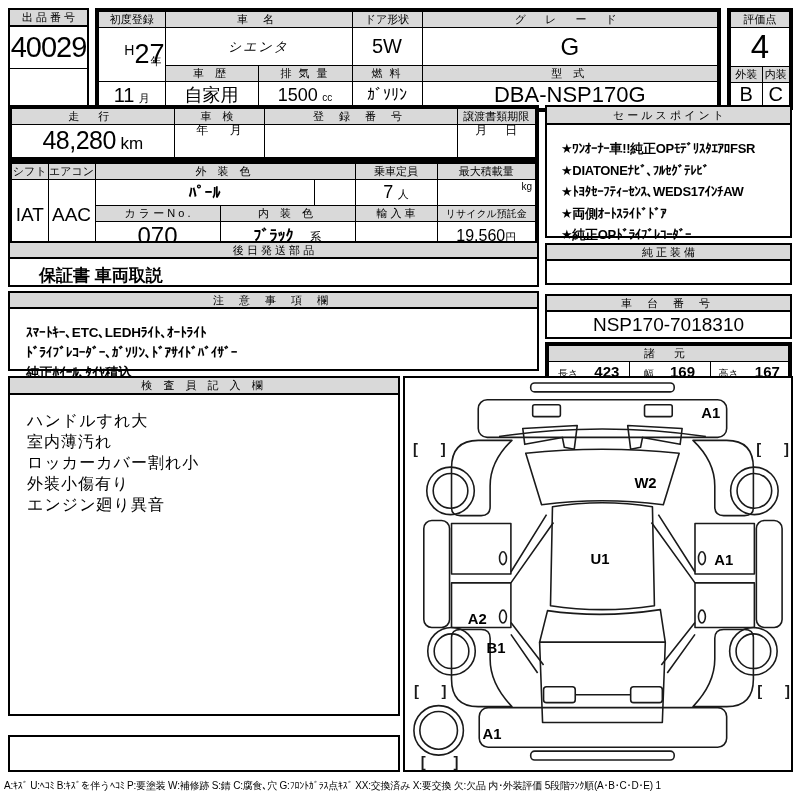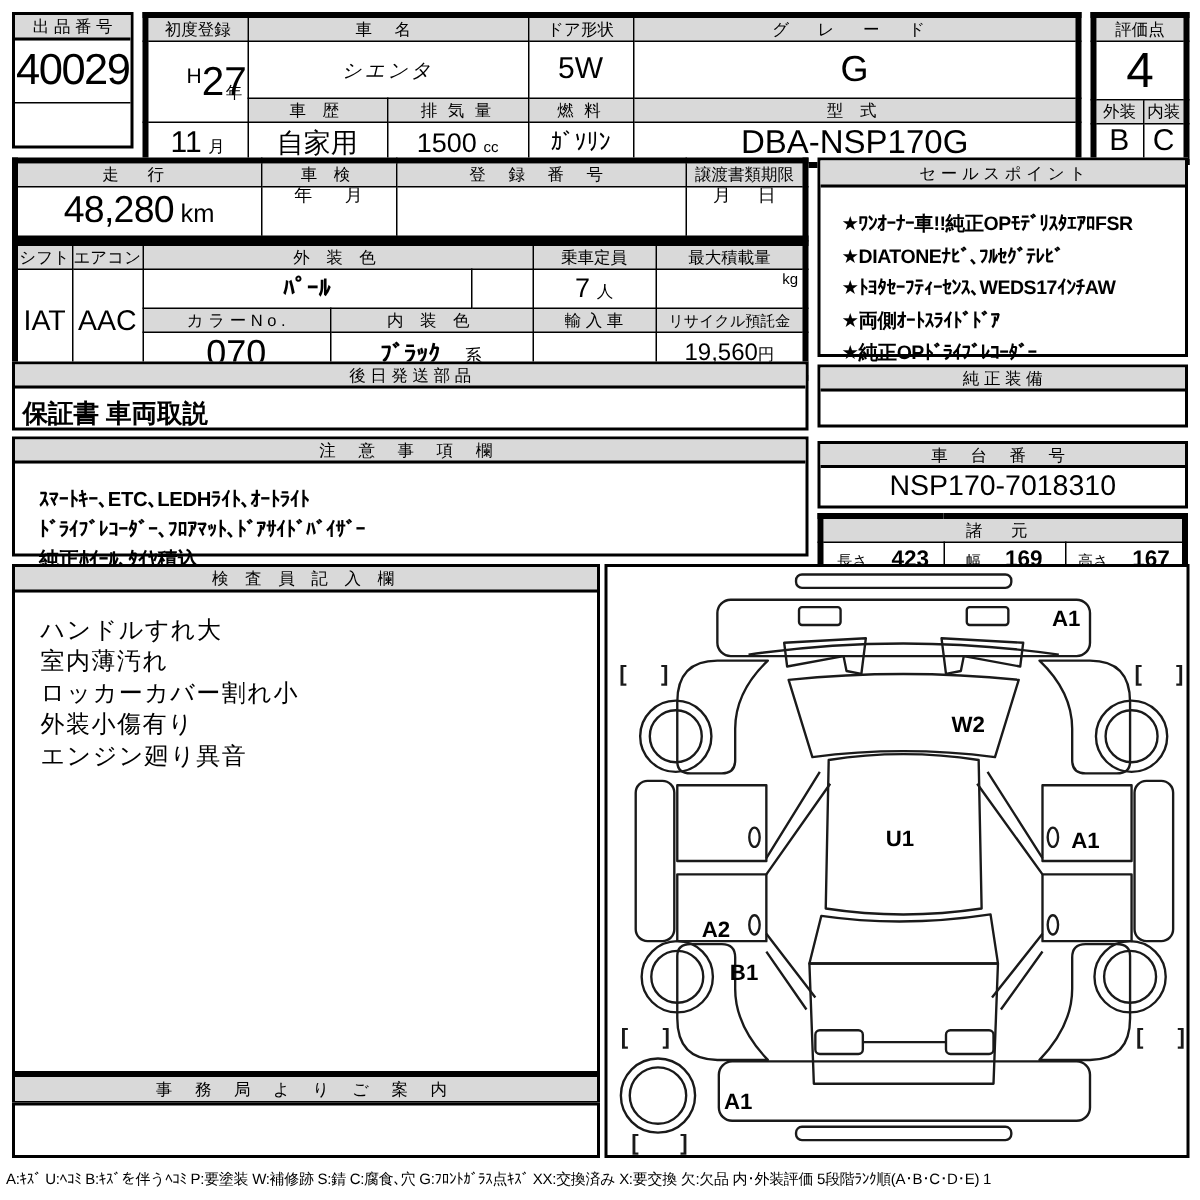--- a/index.html
+++ b/index.html
@@ -10,37 +10,37 @@
        display:flex;align-items:center;justify-content:center;}
   .graybar{background:#d9d9d9;display:flex;align-items:center;justify-content:center;font-size:11px;}
   table.sheet{position:absolute;border-collapse:collapse;table-layout:fixed;background:#fff;}
   table.sheet{border:4px solid #000000;}
   table.sheet td{border:1.5px solid #000;padding:0;text-align:center;vertical-align:middle;overflow:hidden;}
   td.h{background:#d9d9d9;font-size:11px;font-weight:normal;}
   .ls2{letter-spacing:2px}.ls4{letter-spacing:4px}.ls6{letter-spacing:6px}.ls8{letter-spacing:8px}
   .rel{position:relative;height:100%;width:100%;display:flex;align-items:center;justify-content:flex-end;}
   .unit-br{position:absolute;right:3px;bottom:1px;font-size:11px;}
   .unit-row{position:absolute;left:0;right:0;bottom:2px;display:flex;justify-content:space-evenly;font-size:12px;}
-  .content-l{padding:5px 5px;text-align:left;}
+  .content-l{padding:5px 5px;text-align:left;margin-left:24px;}
   .lines li{list-style:none;white-space:nowrap;}
   ul{margin:12px;padding:0;}
   .star-items li{font-size:13px;font-weight:bold;line-height:21.5px;letter-spacing:-0.3px;}
   .notice-lines li{font-size:13.5px;font-weight:bold;line-height:20px;letter-spacing:-0.2px;}
   .insp-lines li{font-size:16px;font-weight:500;line-height:21px;letter-spacing:1px;}
   #legend{position:absolute;left:4px;top:779px;width:794px;font-size:10px;white-space:nowrap;letter-spacing:-0.2px;}
   svg text{font-family:"Liberation Sans","DejaVu Sans",sans-serif;}
   .dmg-label{font-size:15px;font-weight:bold;}
   .bracket{font-size:15px;font-weight:600;}
 </style>
 </head>
 <body>
 
 <div id="sheet">
 
-  <div class="box" style="left:8px;top:8px;width:81px;height:91px">
+  <div class="box" style="left:8px;top:8px;width:81px;height:117px">
     <div class="hdr">
         <span>出 品 番 号</span>
       </div>
     <div style="height:41px;display:flex;align-items:center;justify-content:center;font-size:29px;letter-spacing:-1px;border-bottom:1.5px solid #000">40029</div>
     <div style="flex:1"></div>
   </div>
 
   <table class="sheet" style="left:95px;top:8px;width:626px">
     <colgroup>
         <col style="width:68px">
@@ -213,21 +213,21 @@
         <span>純 正 装 備</span>
       </div>
   </div>
 
   <div class="box" style="left:8px;top:291px;width:531px;height:80px">
     <div class="hdr" style="height:14px">
         <span class="ls6">注 意 事 項 欄</span>
       </div>
     <ul class="lines notice-lines" style="padding:2px 4px">
       <li>ｽﾏｰﾄｷｰ､ETC､LEDHﾗｲﾄ､ｵｰﾄﾗｲﾄ</li>
-      <li>ﾄﾞﾗｲﾌﾞﾚｺｰﾀﾞｰ､ﾌﾛｱﾏｯﾄ､ﾄﾞｱｻｲﾄﾞﾊﾞｲｻﾞｰ</li>
+      <li>ﾄﾞﾗｲﾌﾞﾚｺｰﾀﾞｰ､ｶﾞｿﾘﾝ､ﾄﾞｱｻｲﾄﾞﾊﾞｲｻﾞｰ</li>
       <li>純正ﾎｲｰﾙ､ﾀｲﾔ積込</li>
     </ul>
   </div>
 
   <div class="box" style="left:545px;top:294px;width:247px;height:45px">
     <div class="hdr" style="height:14px">
         <span class="ls6">車 台 番 号</span>
       </div>
     <div style="flex:1;display:flex;align-items:center;justify-content:center;font-size:19px;height:25px">NSP170-7018310</div>
   </div>
@@ -256,23 +256,20 @@
       </div>
     <ul class="lines insp-lines" style="padding:3px 5px">
       <li>ハンドルすれ大</li>
       <li>室内薄汚れ</li>
       <li>ロッカーカバー割れ小</li>
       <li>外装小傷有り</li>
       <li>エンジン廻り異音</li>
     </ul>
   </div>
 
-  <div class="box graybar" style="left:8px;top:716px;width:392px;height:20px">
-    <span class="ls6">事 務 局 よ り ご 案 内</span>
-  </div>
   <div class="box" style="left:8px;top:735px;width:392px;height:37px"></div>
 
   <div class="box" style="left:403px;top:376px;width:390px;height:396px">
     <svg viewBox="0 0 390 396" width="386" height="392">
       <g fill="none" stroke="#1a1a1a" stroke-width="1.6" stroke-linejoin="round">
 
         <rect x="127" y="5" width="145" height="9" rx="4"></rect>
         <rect x="74" y="22" width="251" height="38" rx="9"></rect>
         <rect x="129" y="27" width="28" height="12" rx="2"></rect>
         <rect x="242" y="27" width="28" height="12" rx="2"></rect>

